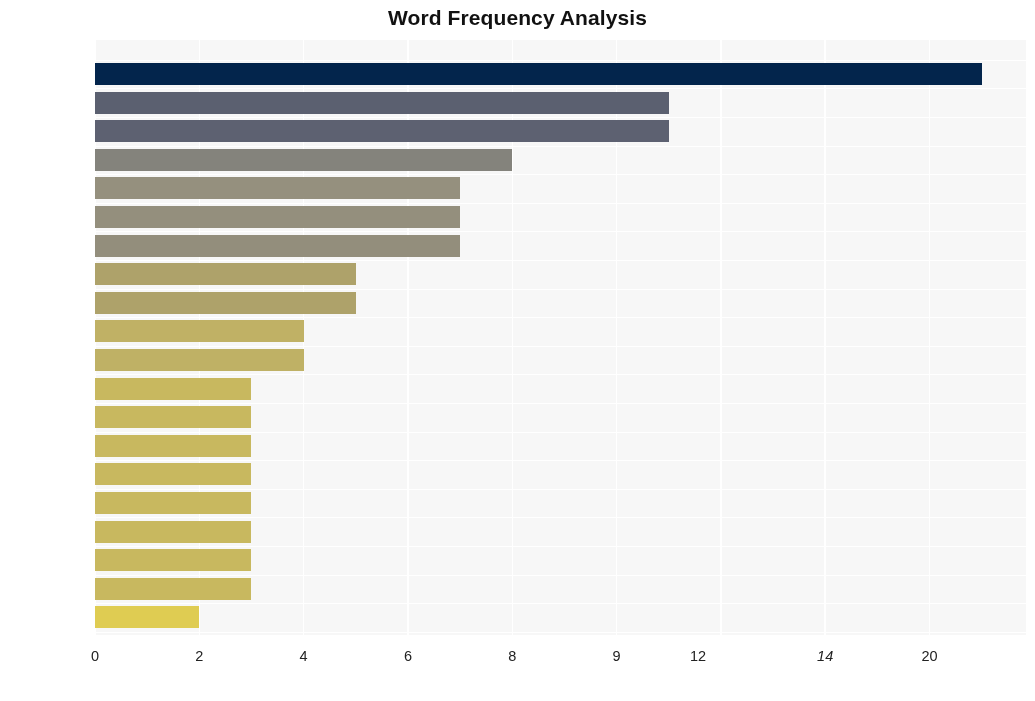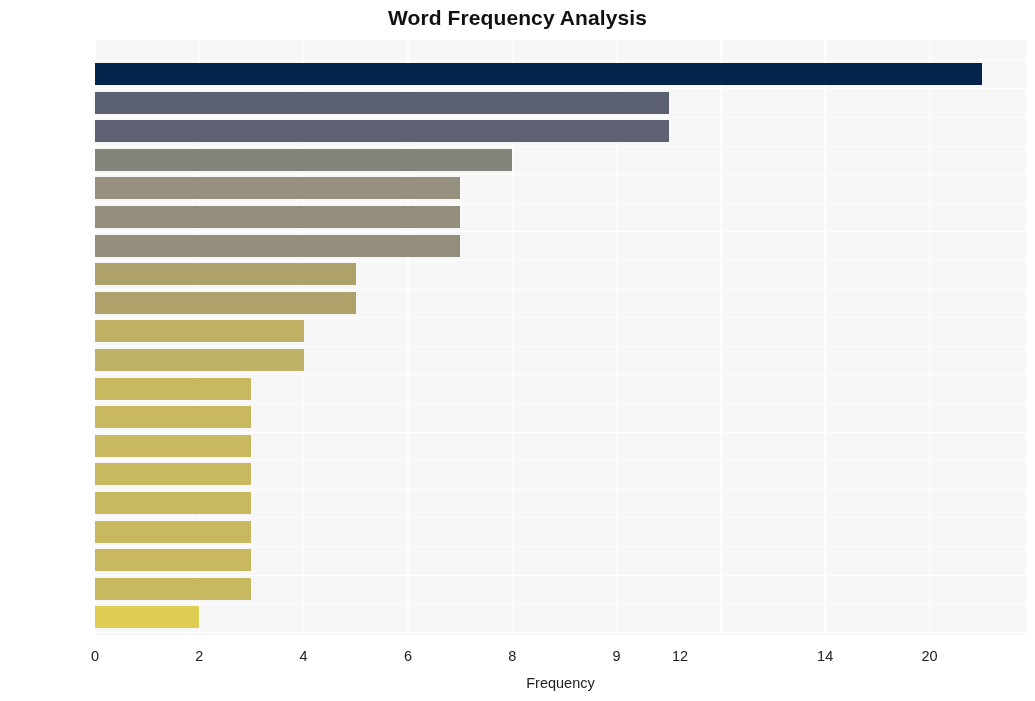--- a/index.html
+++ b/index.html
@@ -142,20 +142,19 @@
       <div class="gridline-h" style="top: 591.7px;"></div>
     </div>
 
   <div id="axes-overlay">
       <div class="xtick-label" style="left: 95px;">0</div>
       <div class="xtick-label" style="left: 199.314px;">2</div>
       <div class="xtick-label" style="left: 303.627px;">4</div>
       <div class="xtick-label" style="left: 407.941px;">6</div>
       <div class="xtick-label" style="left: 512.255px;">8</div>
       <div class="xtick-label" style="left: 616.569px;">9</div>
-      <div class="xtick-label" style="left: 680px;">12</div>
-      <div class="xtick-label" style="left: 825.196px;">14</div>
+      <div class="xtick-label" style="left: 698px;">12</div>
+      <div class="xtick-label" style="left: 825.196px; font-style: italic;">14</div>
       <div class="xtick-label" style="left: 929.51px;">20</div>
     </div>
 
-  <div id="xlabel">Frequency</div>
 
 </div>
 
 </body></html>

